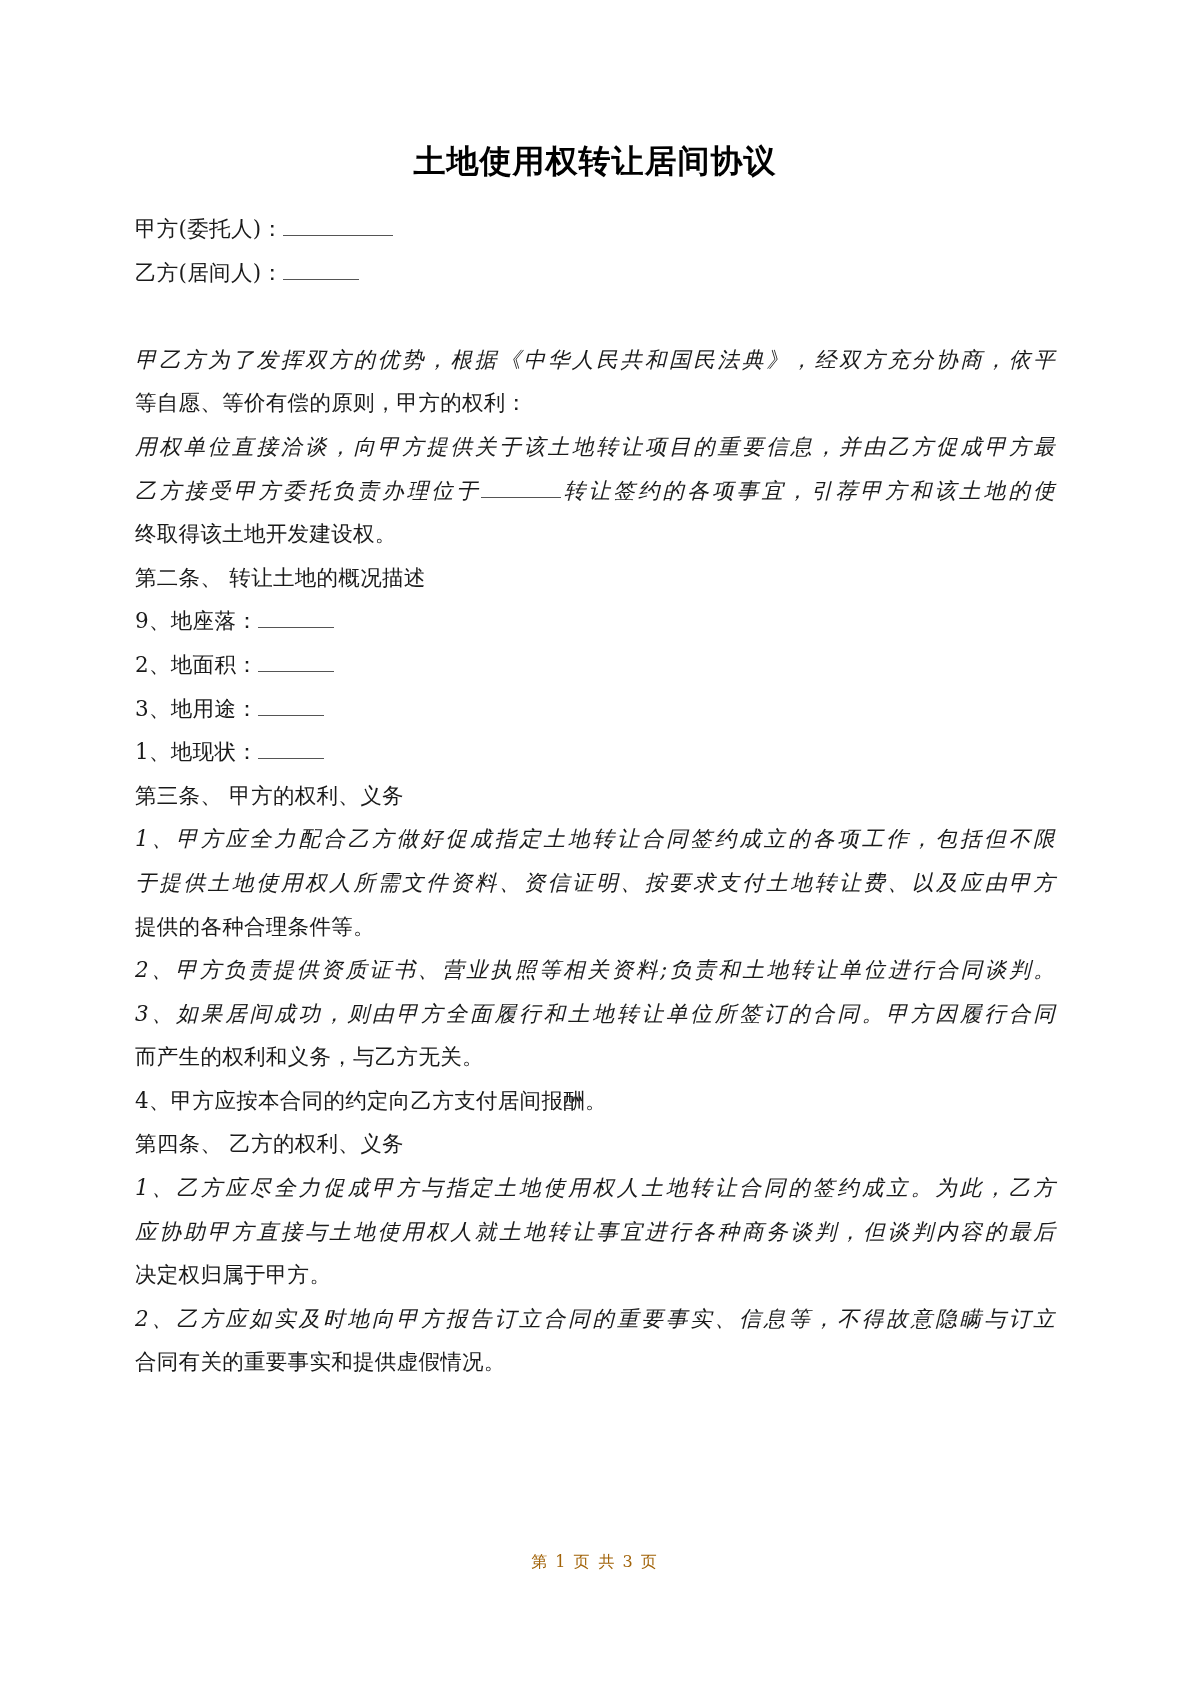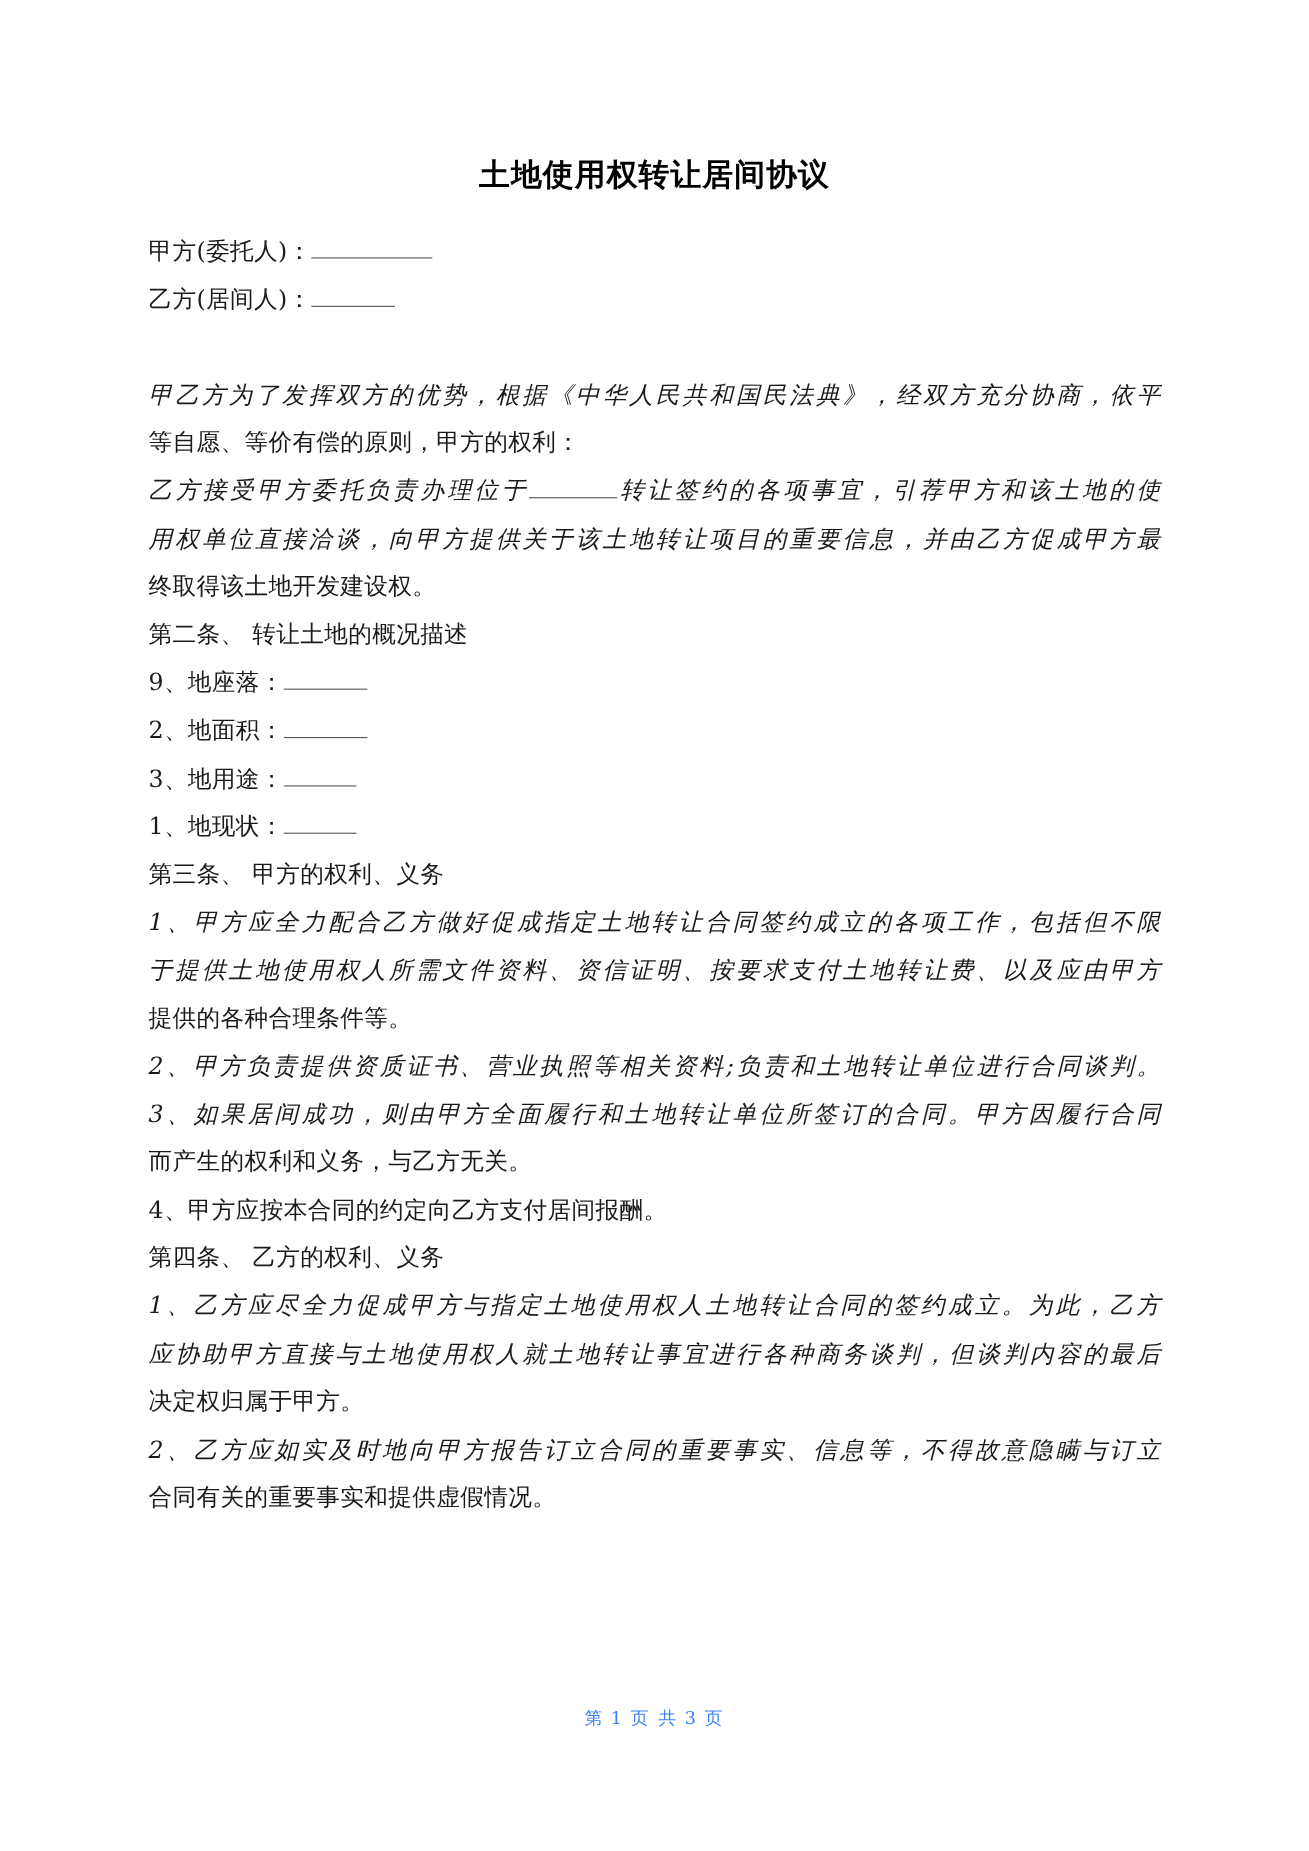--- a/index.html
+++ b/index.html
@@ -1,47 +1,47 @@
 <!DOCTYPE html>
 <html><head>
 <meta charset="utf-8">
 <style>
   html, body { margin:0; padding:0; background:#fff; }
   body { width:1190px; height:1683px; position:relative; overflow:hidden;
          font-family: "DejaVu Serif", "Liberation Serif", serif; color:#1a1a1a; }
   .title { position:absolute; top:140px; left:0; width:1190px; text-align:center;
-           font-size:28px; font-weight:bold; letter-spacing:1px; color:#000; }
+           font-size:32px; font-weight:bold; letter-spacing:1px; color:#000; }
   .body { position:absolute; left:135px; width:920px; top:207px; }
   .line { font-size:21.5px; line-height:43.6px; height:43.6px; white-space:nowrap;
           letter-spacing:0.3px; }
   .line.justify { text-align:justify; text-align-last:justify;font-style:italic; }
   .blank { display:inline-block; border-bottom:1px solid #555; height:18px; vertical-align:baseline; }
   .gap { height:43.6px; }
   .footer { position:absolute; top:1552px; left:0; width:1190px; text-align:center;
-            font-size:16px; letter-spacing:2px; color:#3b82f6; }
+            font-size:16px; letter-spacing:2px; color:#a16207; }
   .footer span { margin:0 3px; }
 </style>
 </head>
 <body>
 
 <div class="title">土地使用权转让居间协议</div>
 
 <div class="body">
   <div class="line">
     <span>甲方(委托人)：</span><span class="blank" style="width:110px"></span>
   </div>
   <div class="line">
     <span>乙方(居间人)：</span><span class="blank" style="width:76px"></span>
   </div>
   <div class="gap"></div>
   <div id="lines">
       <div class="line justify"><span>甲乙方为了发挥双方的优势，根据《中华人民共和国民法典》，经双方充分协商，依平</span></div>
       <div class="line"><span>等自愿、等价有偿的原则，甲方的权利：</span></div>
+      <div class="line justify"><span>用权单位直接洽谈，向甲方提供关于该土地转让项目的重要信息，并由乙方促成甲方最</span></div>
       <div class="line justify"><span>乙方接受甲方委托负责办理位于</span><span class="blank" style="width: 80px;"></span><span>转让签约的各项事宜，引荐甲方和该土地的使</span></div>
-      <div class="line justify"><span>用权单位直接洽谈，向甲方提供关于该土地转让项目的重要信息，并由乙方促成甲方最</span></div>
       <div class="line"><span>终取得该土地开发建设权。</span></div>
       <div class="line"><span>第二条、 转让土地的概况描述</span></div>
       <div class="line"><span>9、地座落：</span><span class="blank" style="width: 76px;"></span></div>
       <div class="line"><span>2、地面积：</span><span class="blank" style="width: 76px;"></span></div>
       <div class="line"><span>3、地用途：</span><span class="blank" style="width: 66px;"></span></div>
       <div class="line"><span>1、地现状：</span><span class="blank" style="width: 66px;"></span></div>
       <div class="line"><span>第三条、 甲方的权利、义务</span></div>
       <div class="line justify"><span>1、甲方应全力配合乙方做好促成指定土地转让合同签约成立的各项工作，包括但不限</span></div>
       <div class="line justify"><span>于提供土地使用权人所需文件资料、资信证明、按要求支付土地转让费、以及应由甲方</span></div>
       <div class="line"><span>提供的各种合理条件等。</span></div>

